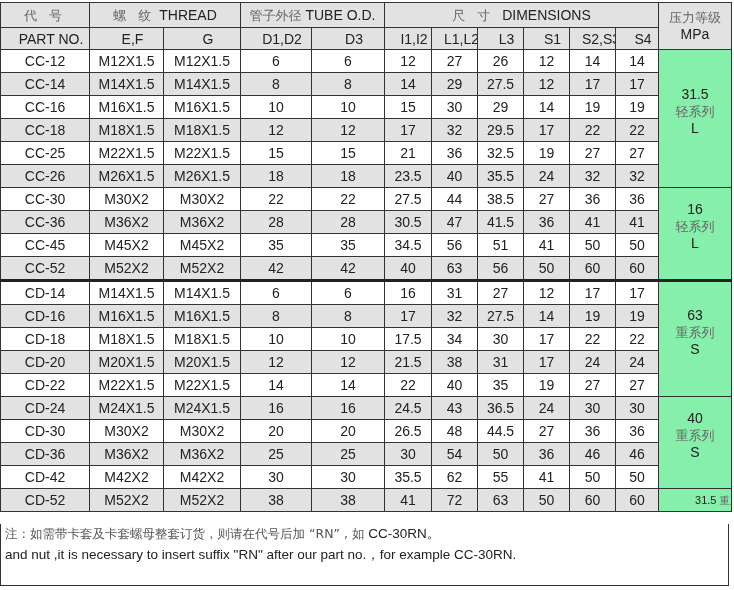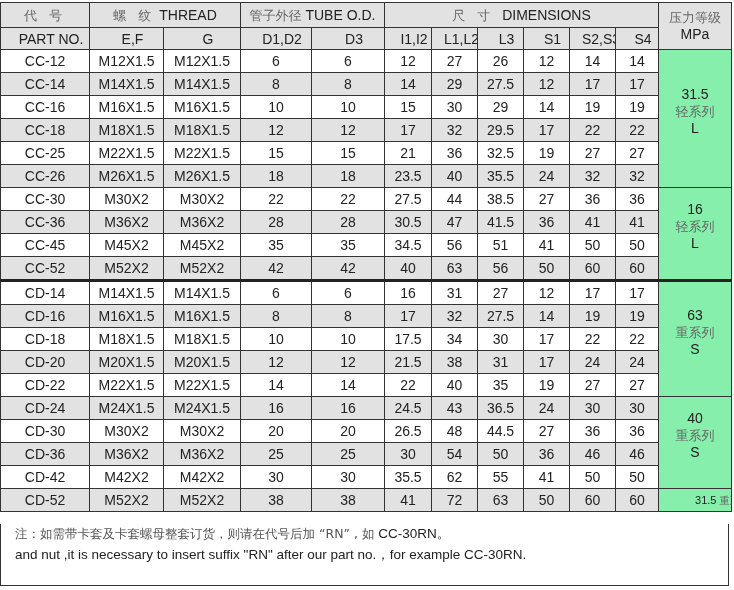--- a/index.html
+++ b/index.html
@@ -11,21 +11,21 @@
   table.spec tr.shade td.d { background: #e2e2e2; }
   table.spec td.d { background: #ffffff; }
   table.spec td.grade { background: #86efac; font-size: 14px; line-height: 17px; }
   table.spec td.grade .cn { color: #666; font-family: "DejaVu Sans", sans-serif; font-size: 13px; }
   table.spec td.grade-small { font-size: 11px; white-space: nowrap; padding-left: 36px; }
   table.spec td.grade-small .cn { color: #666; font-family: "DejaVu Sans", sans-serif; font-size: 10px; }
   th .cn { color: #666; font-family: "DejaVu Sans", sans-serif; font-size: 13px; letter-spacing: 4px; }
   th .cn2 { color: #666; font-family: "DejaVu Sans", sans-serif; font-size: 13px; }
   table.spec tr.hdr1 th { height: 24px; }
   table.spec tr.hdr2 th { height: 21px; padding-left: 12px; }
-  .note { position: absolute; left: 0; top: 524px; width: 729px; height: 62px; border: 1.5px solid #333; border-top: none; font-size: 13.5px; line-height: 20.5px; padding-left: 14px; box-sizing: border-box; }
+  .note { position: absolute; left: 0; top: 524px; width: 729px; height: 62px; border: 1.5px solid #333; border-top: none; font-size: 13.5px; line-height: 20.5px; padding-left: 4px; box-sizing: border-box; }
   .note .cn { color: #555; font-family: "DejaVu Sans", sans-serif; font-size: 12.5px; }
   .note div { white-space: nowrap; }
 </style>
 </head>
 <body>
 
 <div id="wrap">
   <table class="spec">
     <colgroup>
       <col style="width:89px">

